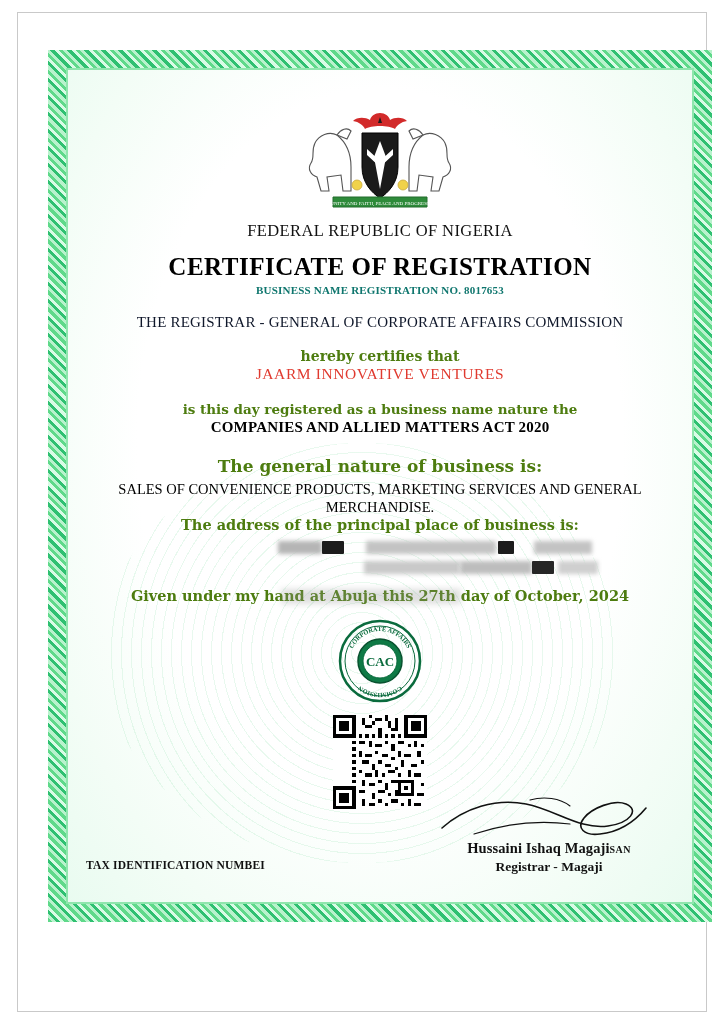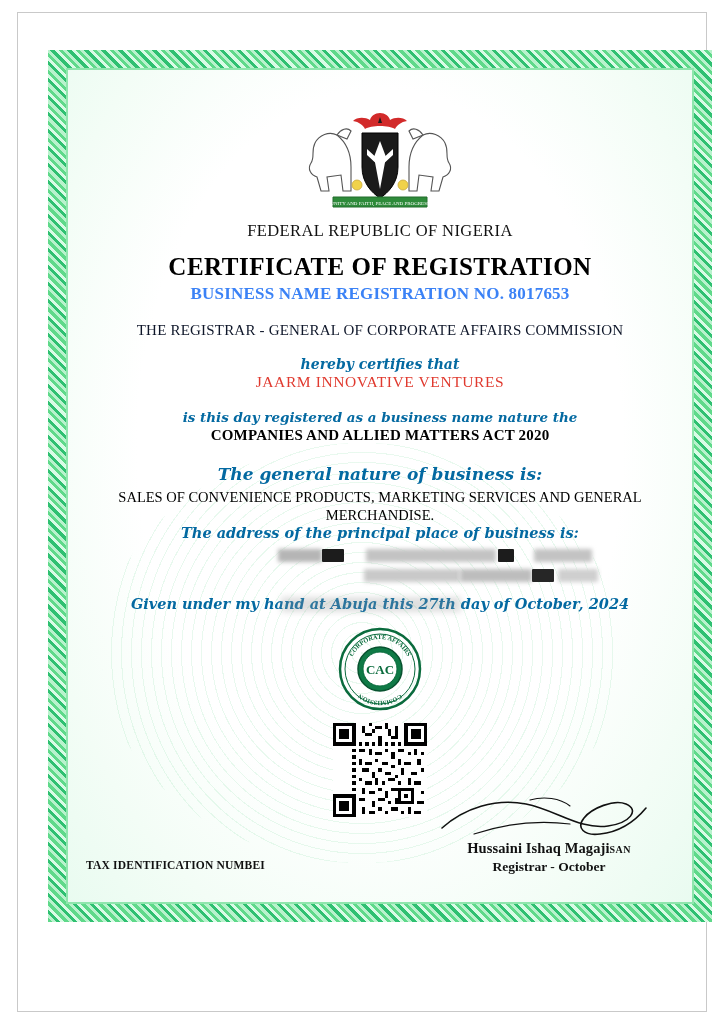--- a/index.html
+++ b/index.html
@@ -120,36 +120,35 @@
 
   .cert-title {
     margin-top: 12px;
     font-size: 25px;
     font-weight: bold;
     letter-spacing: 0.5px;
     color: #000;
   }
   .reg-no {
     margin-top: 3px;
-    font-size: 17px;
+    font-size: 11px;
     font-weight: bold;
     letter-spacing: 0.2px;
-    color: #3b82f6;
+    color: #0f766e;
   }
   .registrar-line {
     margin-top: 18px;
     font-size: 15px;
     letter-spacing: 0.2px;
     color: #0f172a;
   }
   .script {
     font-family: "DejaVu Serif", serif;
-    font-style: italic;
-    font-weight: bold;
-    color: #0369a1;
+    font-weight: bold;
+    color: #4d7c0f;
   }
   .hereby {
     margin-top: 17px;
     font-size: 14px;
   }
   .biz-name {
     margin-top: 1px;
     font-size: 15.5px;
     color: #e03a2f;
     letter-spacing: 0.6px;
@@ -477,20 +476,20 @@
         <div class="sig-scribble">
           <svg width="230" height="46" viewBox="0 0 230 46" xmlns="http://www.w3.org/2000/svg">
             <path d="M8 34 C30 14 62 4 92 10 C122 16 146 36 174 32 C196 29 206 16 192 10 C180 5 158 14 150 24 C142 34 150 42 166 40 C186 38 202 26 212 14" fill="none" stroke="#111" stroke-width="1.6" stroke-linecap="round"></path>
             <path d="M40 40 C70 30 104 26 136 30" fill="none" stroke="#111" stroke-width="1.2" stroke-linecap="round"></path>
             <path d="M96 6 C110 2 126 4 136 12" fill="none" stroke="#111" stroke-width="1.1" stroke-linecap="round"></path>
           </svg>
         </div>
         <div class="sig-name">
           <span>Hussaini Ishaq Magaji</span><span class="san">SAN</span>
         </div>
-        <div class="sig-role">Registrar - October</div>
+        <div class="sig-role">Registrar - Magaji</div>
       </div>
 
       <div class="tin">TAX IDENTIFICATION NUMBEI</div>
 
     </div>
   </div>
 </div>
 
 </body></html>

